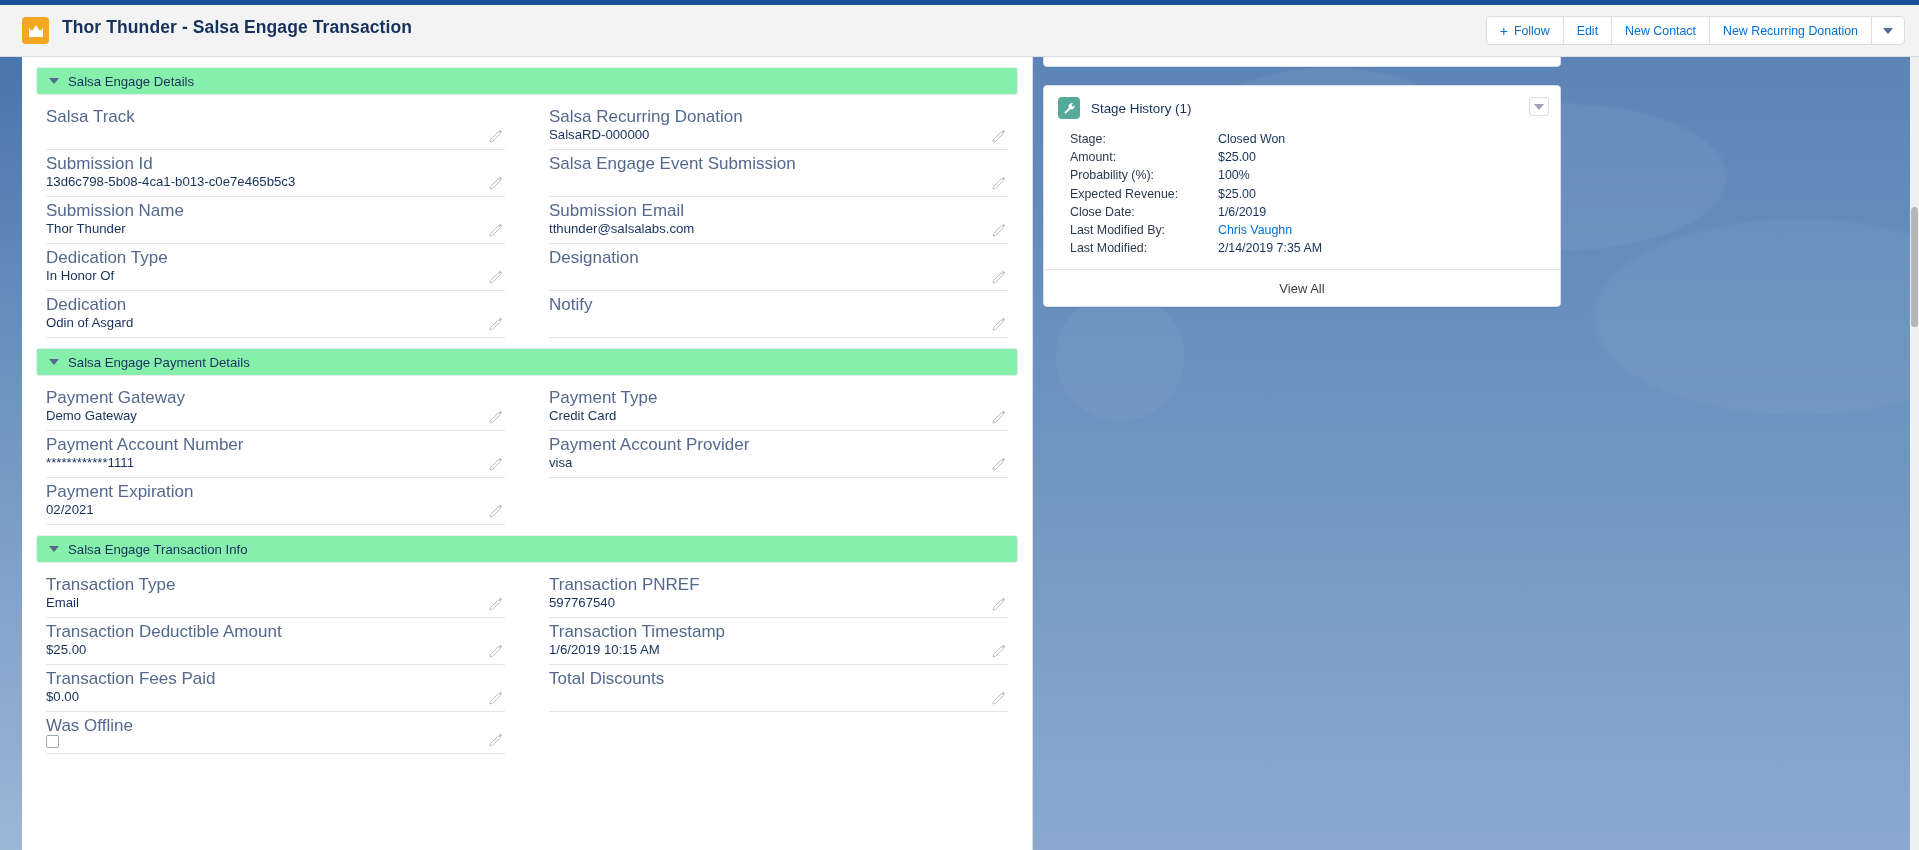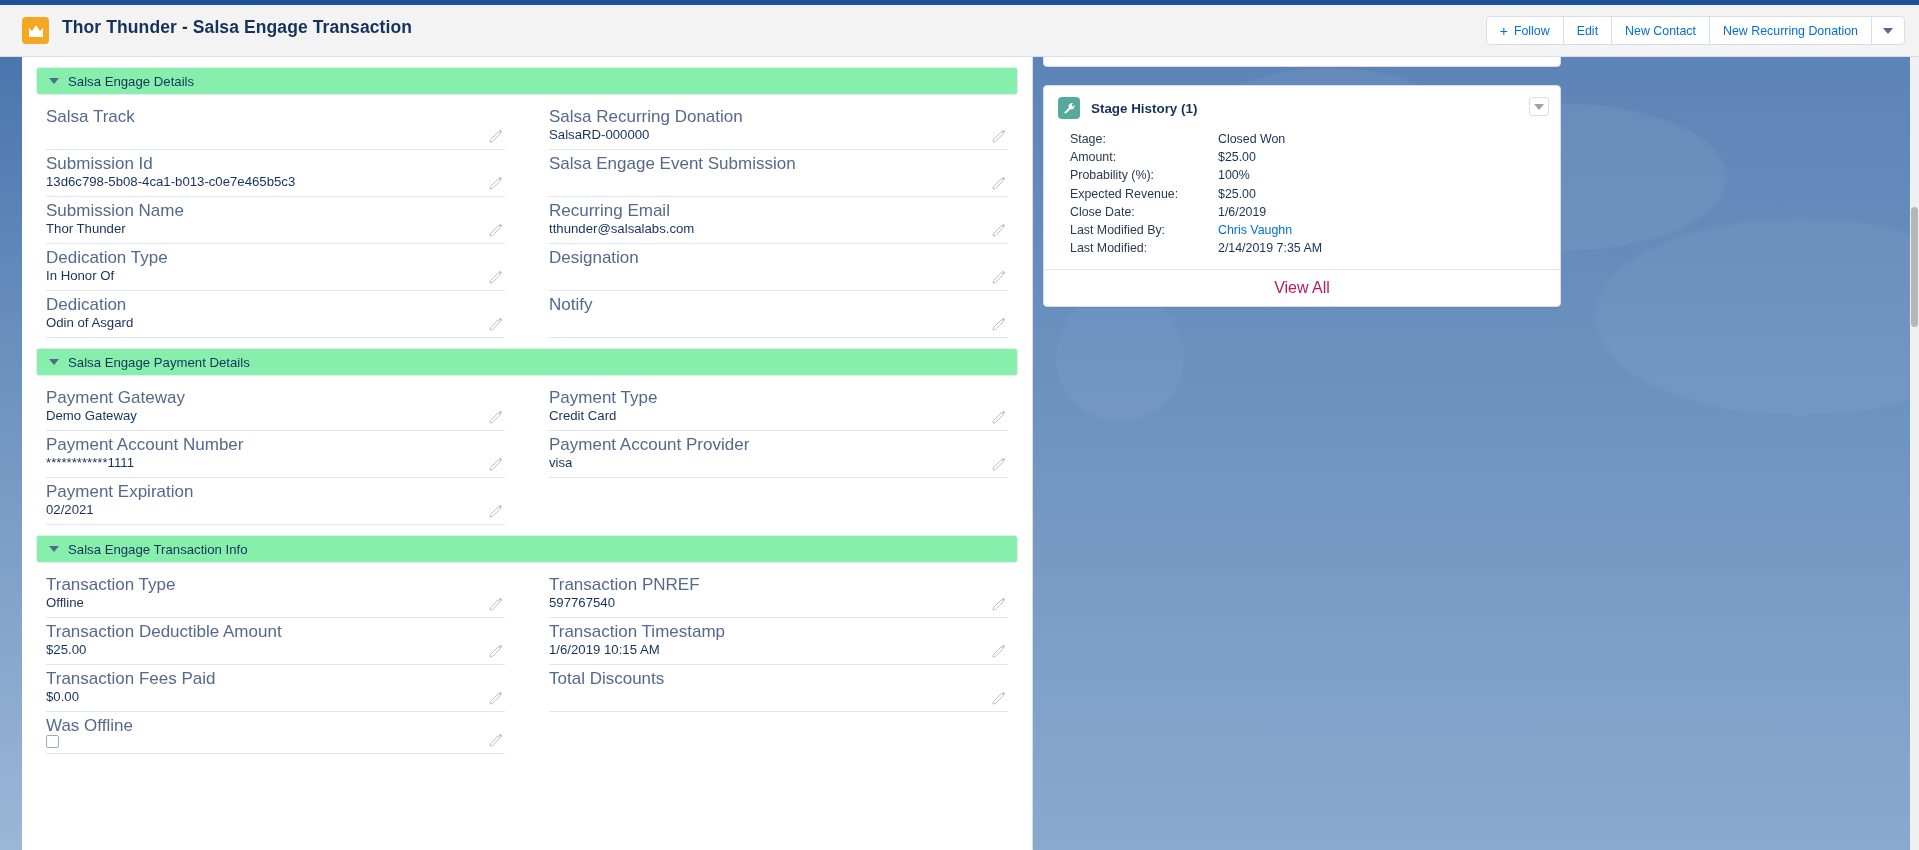--- a/index.html
+++ b/index.html
@@ -231,21 +231,21 @@
   }
   .sc-icon {
     width: 22px; height: 22px;
     background: #56aa9b;
     border-radius: 4px;
     display: flex; align-items: center; justify-content: center;
     flex: 0 0 auto;
   }
   .sc-title {
     font-size: 13.4px;
-    font-weight: bold;
+    font-weight: normal;
     color: #16325c;
   }
   .sc-menu {
     position: absolute;
     right: 11px; top: 11px;
     width: 20px; height: 19px;
     border: 1px solid #d8dde6;
     border-radius: 3px;
     background: #fff;
     display: flex; align-items: center; justify-content: center;
@@ -268,22 +268,22 @@
   .sc-val.link { color: #0070d2; cursor: pointer; }
 
   .sc-foot {
     border-top: 1px solid #e0e5ee;
     height: 37px;
     display: flex;
     align-items: center;
     justify-content: center;
   }
   .sc-foot a {
-    color: #be185d;
-    font-size: 16px;
+    color: #404040;
+    font-size: 13px;
     text-decoration: none;
     cursor: pointer;
   }
 
   
   .scrollbar-v {
     position: absolute;
     right: 0; top: 0;
     width: 9px; height: 793px;
     background: #f0f0f0;
@@ -413,21 +413,21 @@
                 <div class="field-label">Salsa Engage Event Submission</div>
                 <div class="field-value"></div>
                 <span class="pencil">
                   <svg width="14" height="14" viewBox="0 0 14 14" aria-hidden="true">
                     <path d="M1.5 10.6L9.4 2.7l1.9 1.9-7.9 7.9-2.4.5z" fill="none" stroke="#706e6b" stroke-width="1"></path>
                     <path d="M9.9 2.2l1.4-1.4 1.9 1.9-1.4 1.4z" fill="#706e6b"></path>
                   </svg>
                 </span>
               </div>
               <div class="field">
-                <div class="field-label">Recurring Email</div>
+                <div class="field-label">Submission Email</div>
                 <div class="field-value">tthunder@salsalabs.com</div>
                 <span class="pencil">
                   <svg width="14" height="14" viewBox="0 0 14 14" aria-hidden="true">
                     <path d="M1.5 10.6L9.4 2.7l1.9 1.9-7.9 7.9-2.4.5z" fill="none" stroke="#706e6b" stroke-width="1"></path>
                     <path d="M9.9 2.2l1.4-1.4 1.9 1.9-1.4 1.4z" fill="#706e6b"></path>
                   </svg>
                 </span>
               </div>
               <div class="field">
                 <div class="field-label">Designation</div>
@@ -516,21 +516,21 @@
         </div>
         <div class="section">
           <div class="section-header">
             <span class="chev"></span>
             <span class="section-title">Salsa Engage Transaction Info</span>
           </div>
           <div class="grid">
             <div class="col">
               <div class="field">
                 <div class="field-label">Transaction Type</div>
-                <div class="field-value">Offline</div>
+                <div class="field-value">Email</div>
                 <span class="pencil">
                   <svg width="14" height="14" viewBox="0 0 14 14" aria-hidden="true">
                     <path d="M1.5 10.6L9.4 2.7l1.9 1.9-7.9 7.9-2.4.5z" fill="none" stroke="#706e6b" stroke-width="1"></path>
                     <path d="M9.9 2.2l1.4-1.4 1.9 1.9-1.4 1.4z" fill="#706e6b"></path>
                   </svg>
                 </span>
               </div>
               <div class="field">
                 <div class="field-label">Transaction Deductible Amount</div>
                 <div class="field-value">$25.00</div>

